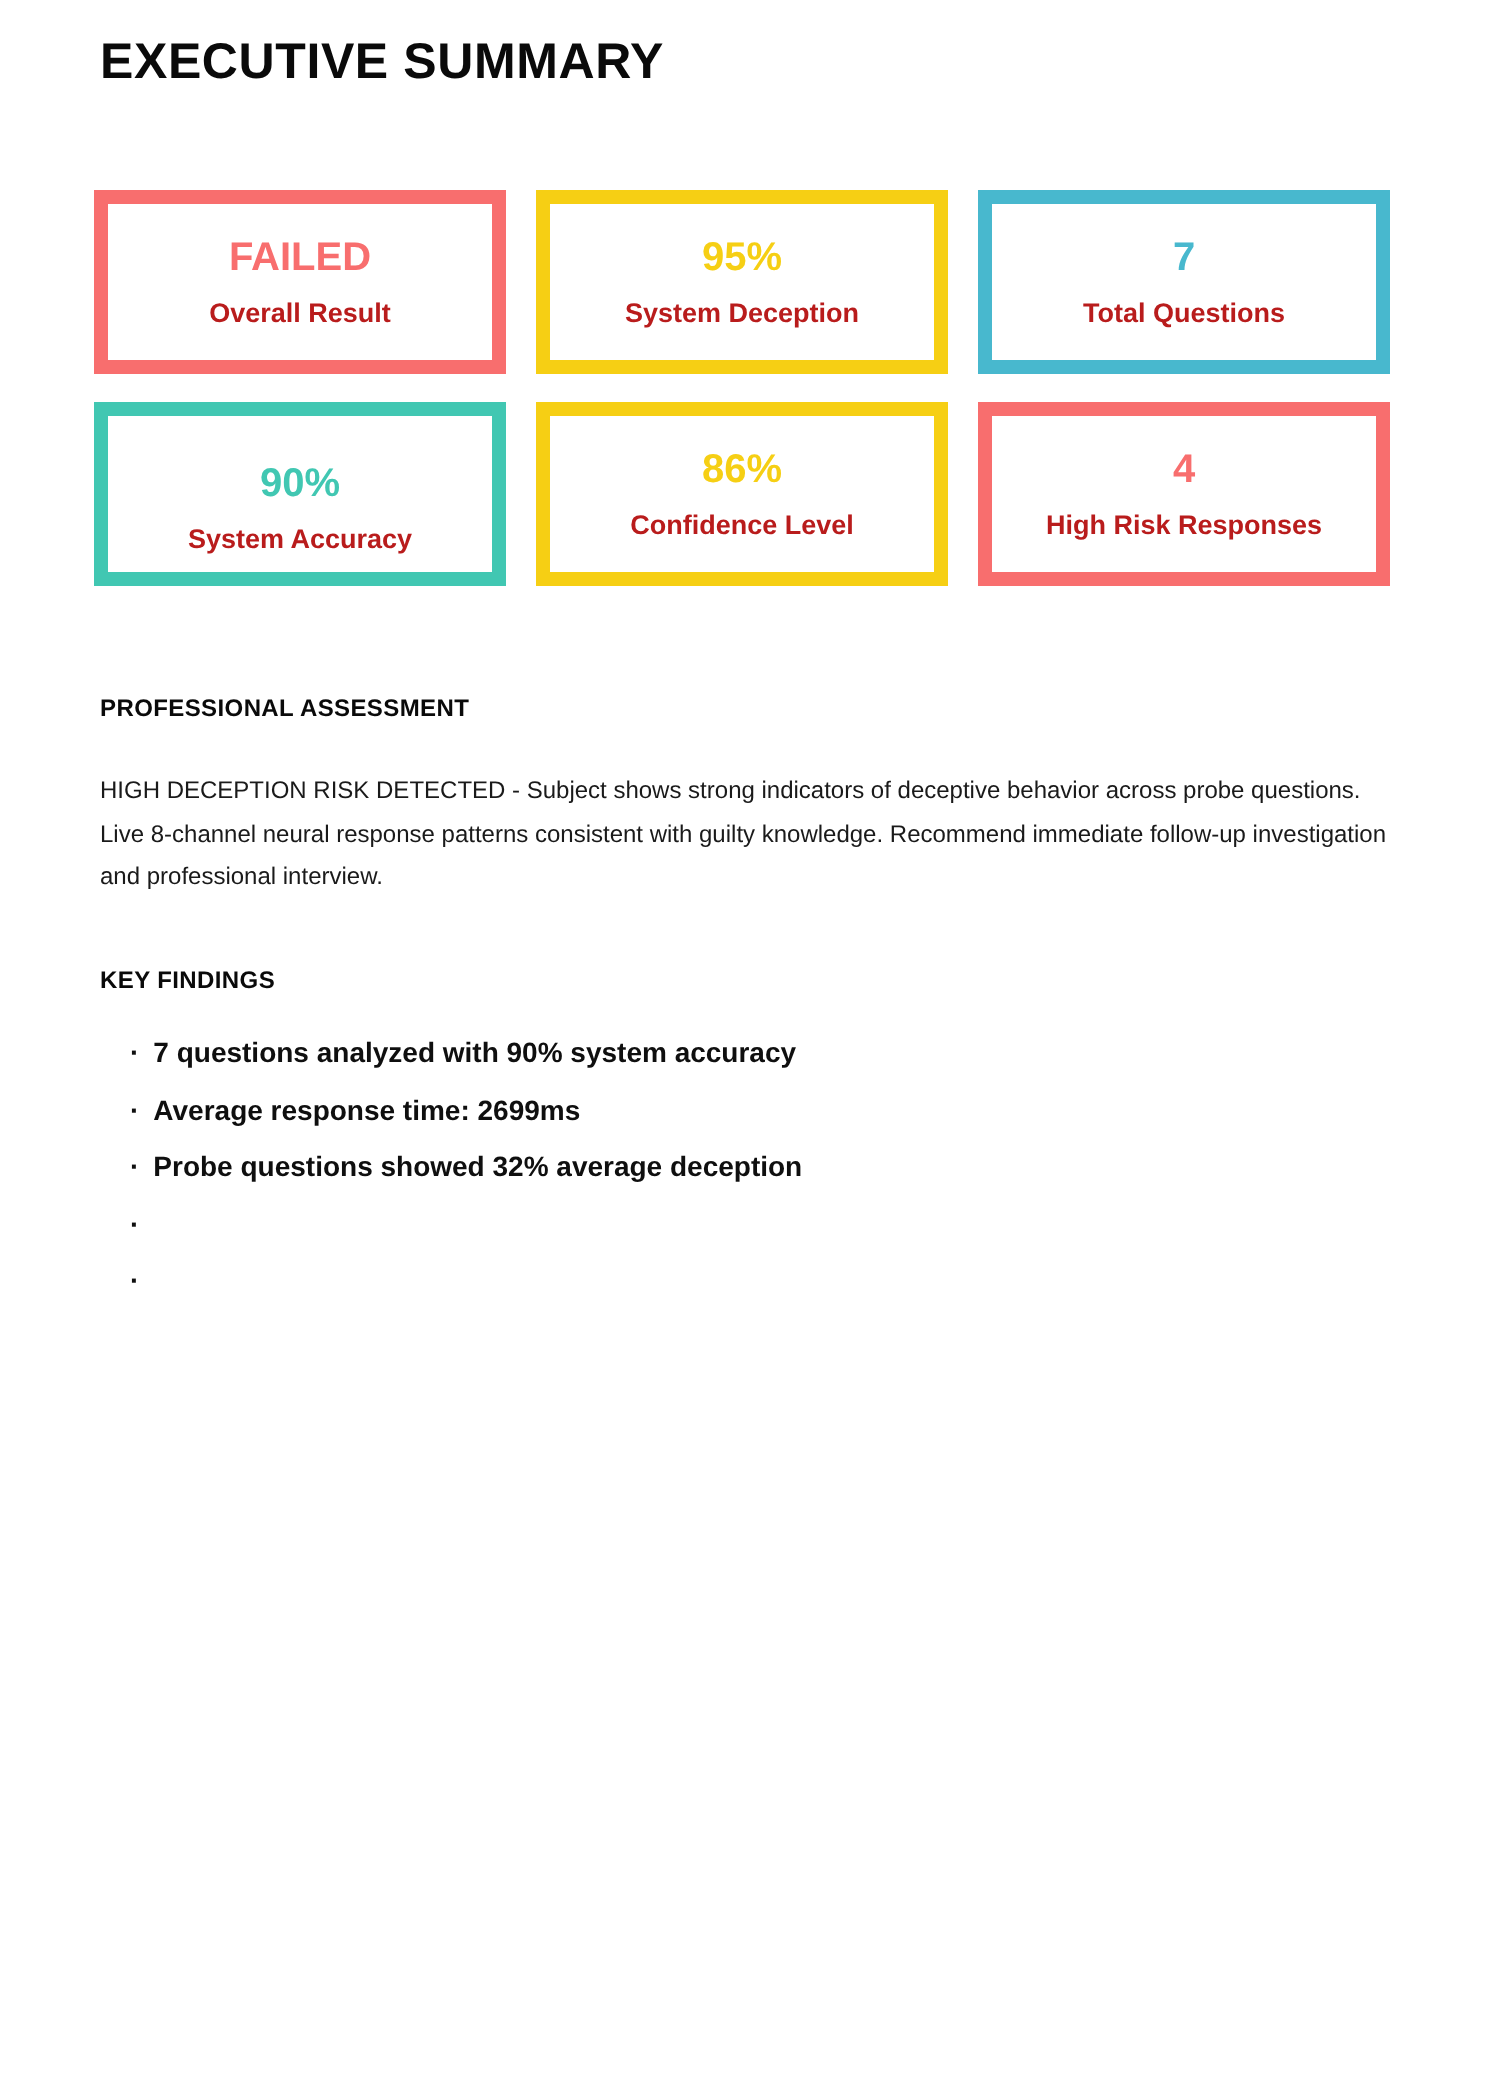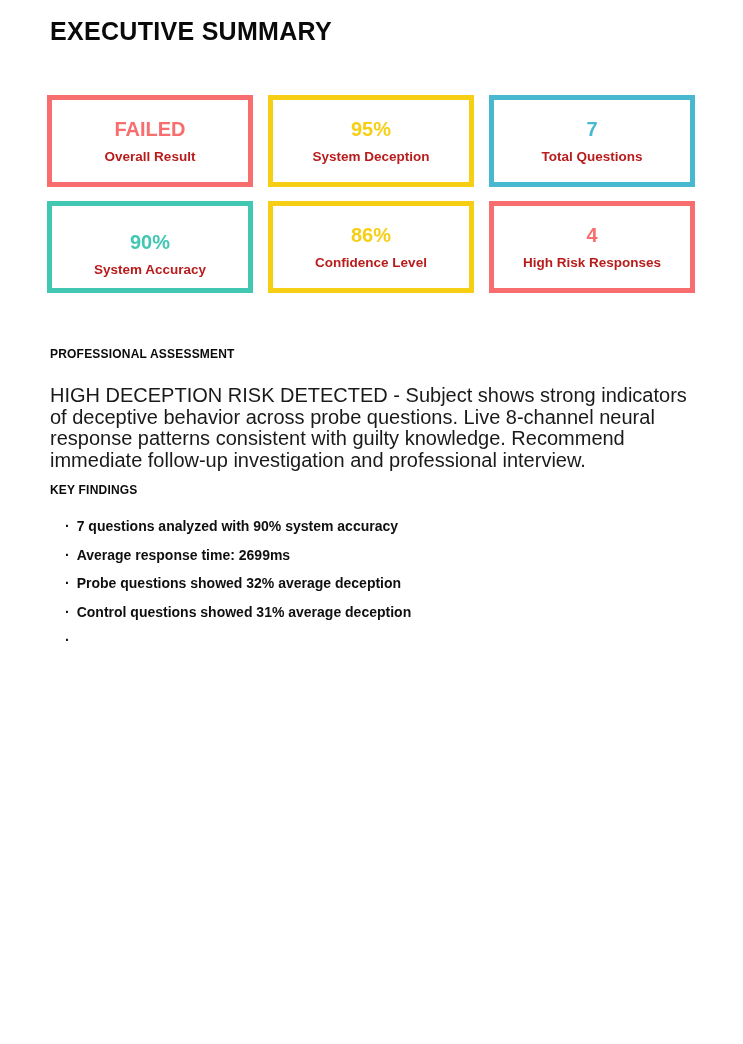--- a/index.html
+++ b/index.html
@@ -17,34 +17,34 @@
     font-size:25px; font-weight:bold; letter-spacing:0.3px;
     color:#0a0a0a; margin:0;
   }
   .metrics {
     position:absolute; left:47px; top:95px; width:648px;
     display:grid; grid-template-columns:repeat(3, 1fr);
     column-gap:15px; row-gap:14px;
   }
   .card {
     box-sizing:border-box; height:92px;
-    border:5px solid #701a75; background:#ffffff;
+    border:7px solid #701a75; background:#ffffff;
     display:flex; flex-direction:column;
     align-items:center; justify-content:center; gap:11px;
   }
   .card-value { font-size:20px; font-weight:bold; line-height:1; }
   .card-label { font-size:13.5px; font-weight:bold; color:#b91c1c; line-height:1; }
   .h2 {
     font-size:12px; font-weight:bold; letter-spacing:0.2px;
     color:#0a0a0a; margin:0; position:absolute; left:50px;
   }
   .pa-heading { top:347px; }
   .pa-body {
     position:absolute; left:50px; top:385px; width:645px;
-    font-size:20px; line-height:21.6px; color:#1a1a1a;
+    font-size:12px; line-height:21.6px; color:#1a1a1a;
     margin:0;
   }
   .kf-heading { top:483px; }
   .kf-list {
     position:absolute; left:50px; top:518px; width:620px;
     list-style:none; margin:0; padding:0;
   }
   .kf-item {
     display:flex; align-items:baseline; gap:7px;
     padding-left:15px; margin-bottom:12.5px;
@@ -106,21 +106,20 @@
       <li class="kf-item">
         <span class="kf-bullet">·</span>
         <span>Average response time: 2699ms</span>
       </li>
       <li class="kf-item">
         <span class="kf-bullet">·</span>
         <span>Probe questions showed 32% average deception</span>
       </li>
       <li class="kf-item">
         <span class="kf-bullet">·</span>
-        <span>Control questions showed 31% average deception</span>
       </li>
       <li class="kf-item">
         <span class="kf-bullet">·</span>
       </li>
     </ul>
 
   <div class="footer">Page 2 of 4</div>
 
 </div>
 

